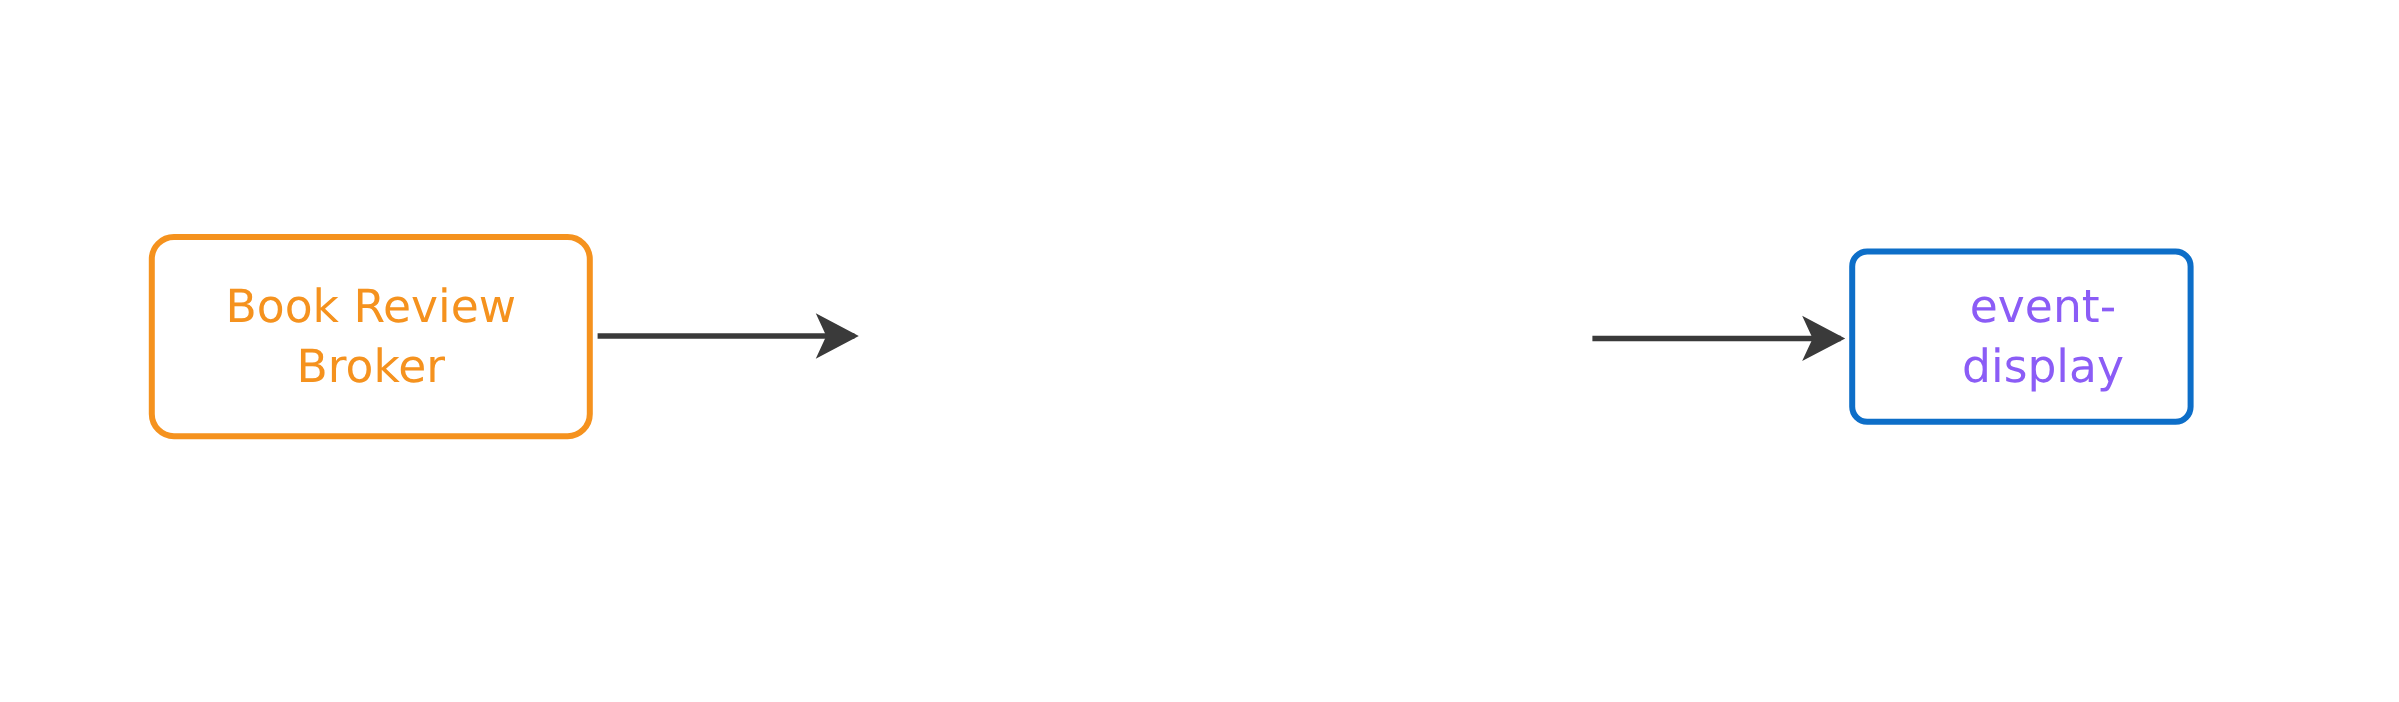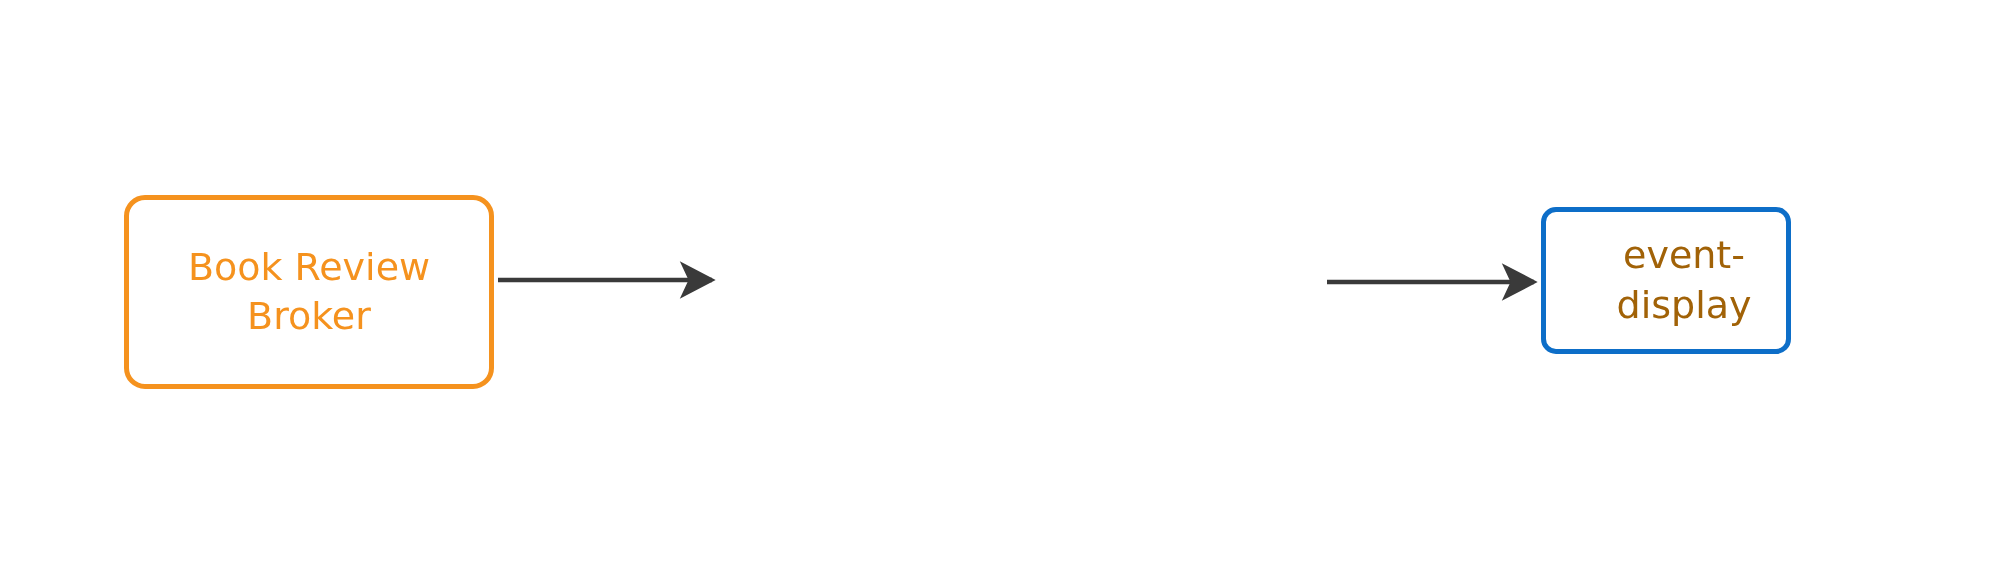--- a/index.html
+++ b/index.html
@@ -33,21 +33,21 @@
   .node-label {
     display: block;
     white-space: pre-line;
   }
 
   
   #node-source {
     left: 124px;
     top: 195px;
     width: 370px;
-    height: 194px;
+    height: 171px;
     border: 5px solid #f5921e;
     border-radius: 21px;
     color: #f5921e;
     font-size: 38px;
   }
 
   
   #node-trigger {
     left: 722px;
     top: 178px;
@@ -56,25 +56,25 @@
     border: 5px solid #0b0b0b;
     border-radius: 23px;
     color: #121212;
     font-size: 38px;
   }
 
   
   #node-sink {
     left: 1541px;
     top: 207px;
-    width: 250px;
+    width: 287px;
     height: 147px;
     border: 5px solid #0d6ec8;
     border-radius: 15px;
-    color: #a16207;
+    color: #8b5cf6;
     font-size: 38px;
     padding-left: 36px;
   }
 
   
   .edge {
     position: absolute;
     overflow: visible;
   }
   #edge-source-trigger {

